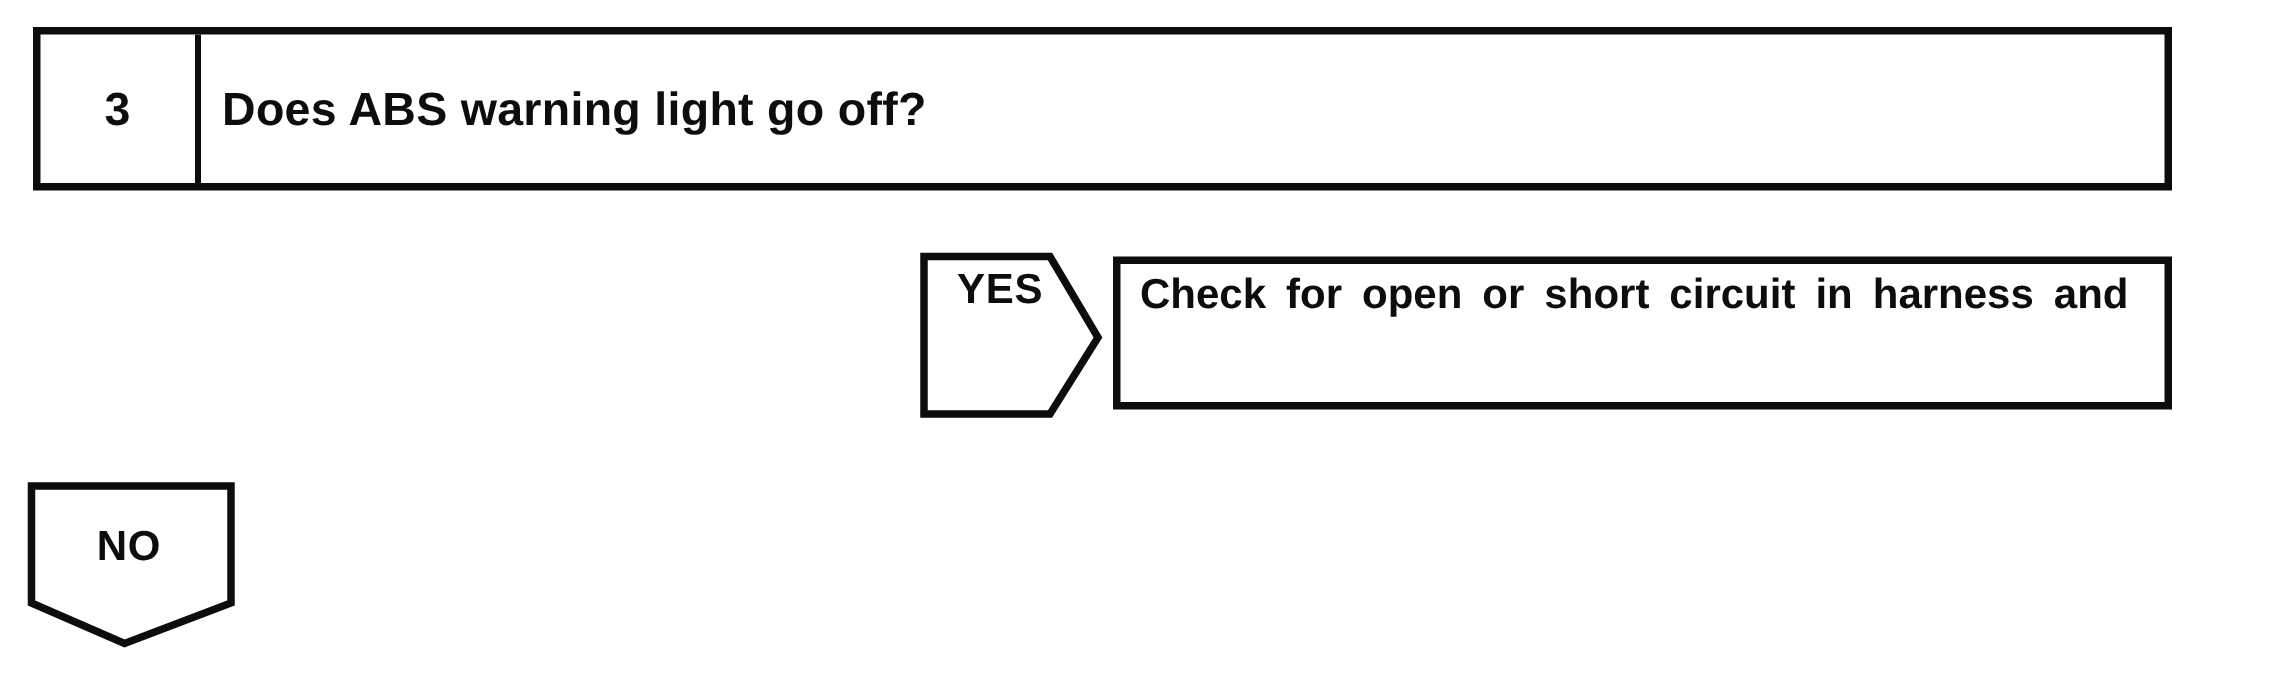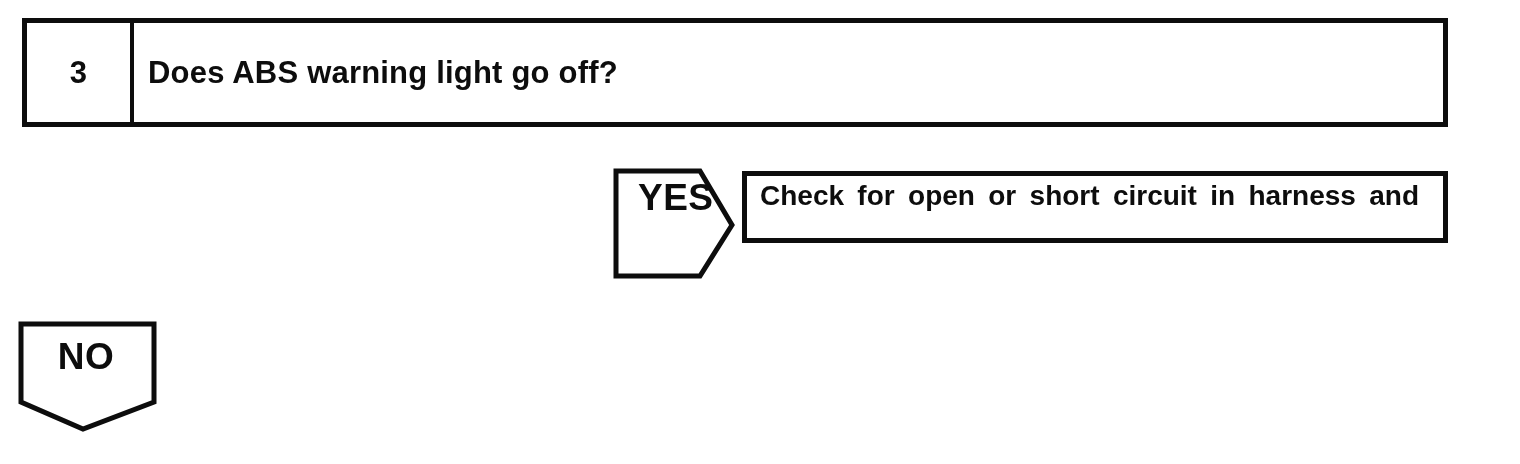--- a/index.html
+++ b/index.html
@@ -64,35 +64,35 @@
   .no-shape  { left: 18px;  top: 321px; }
   .shape-svg polygon {
     fill: var(--bg);
     stroke: var(--ink);
     stroke-width: 5;
     stroke-linejoin: miter;
   }
   .connector-label {
     position: absolute;
     font-weight: bold;
-    font-size: 37px;
+    font-size: 28px;
     line-height: 1;
     letter-spacing: 0.5px;
     white-space: nowrap;
   }
   .yes-label { left: 638px; top: 179px; }
-  .no-label  { left: 18px;  top: 338px; width: 136px; text-align: center; }
+  .no-label  { left: 18px;  top: 350px; width: 136px; text-align: center; }
 
   
   .action-box {
     position: absolute;
     left: 742px;
     top: 171px;
     width: 706px;
-    height: 72px;
+    height: 102px;
     border: 5px solid var(--ink);
     background: var(--bg);
     padding: 5px 24px 0 13px;
   }
   .action-line {
     font-size: 28px;
     font-weight: bold;
     line-height: 29px;
     white-space: nowrap;
     text-align: justify;

